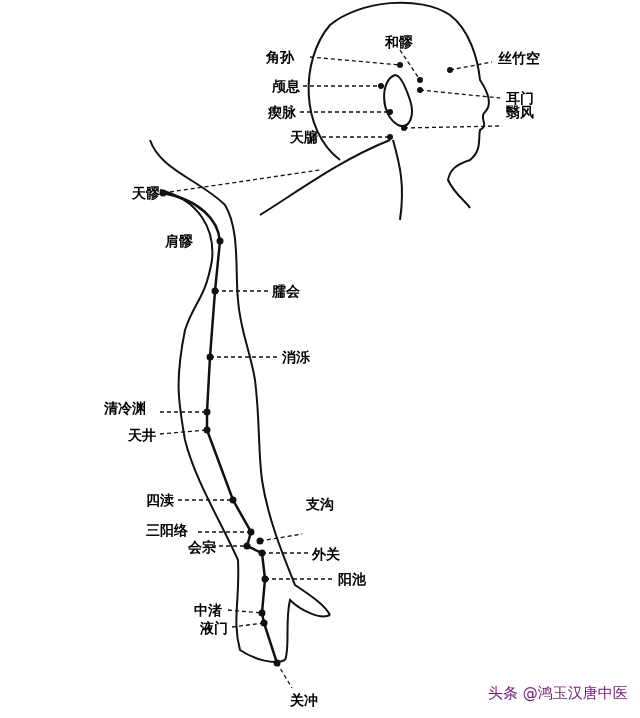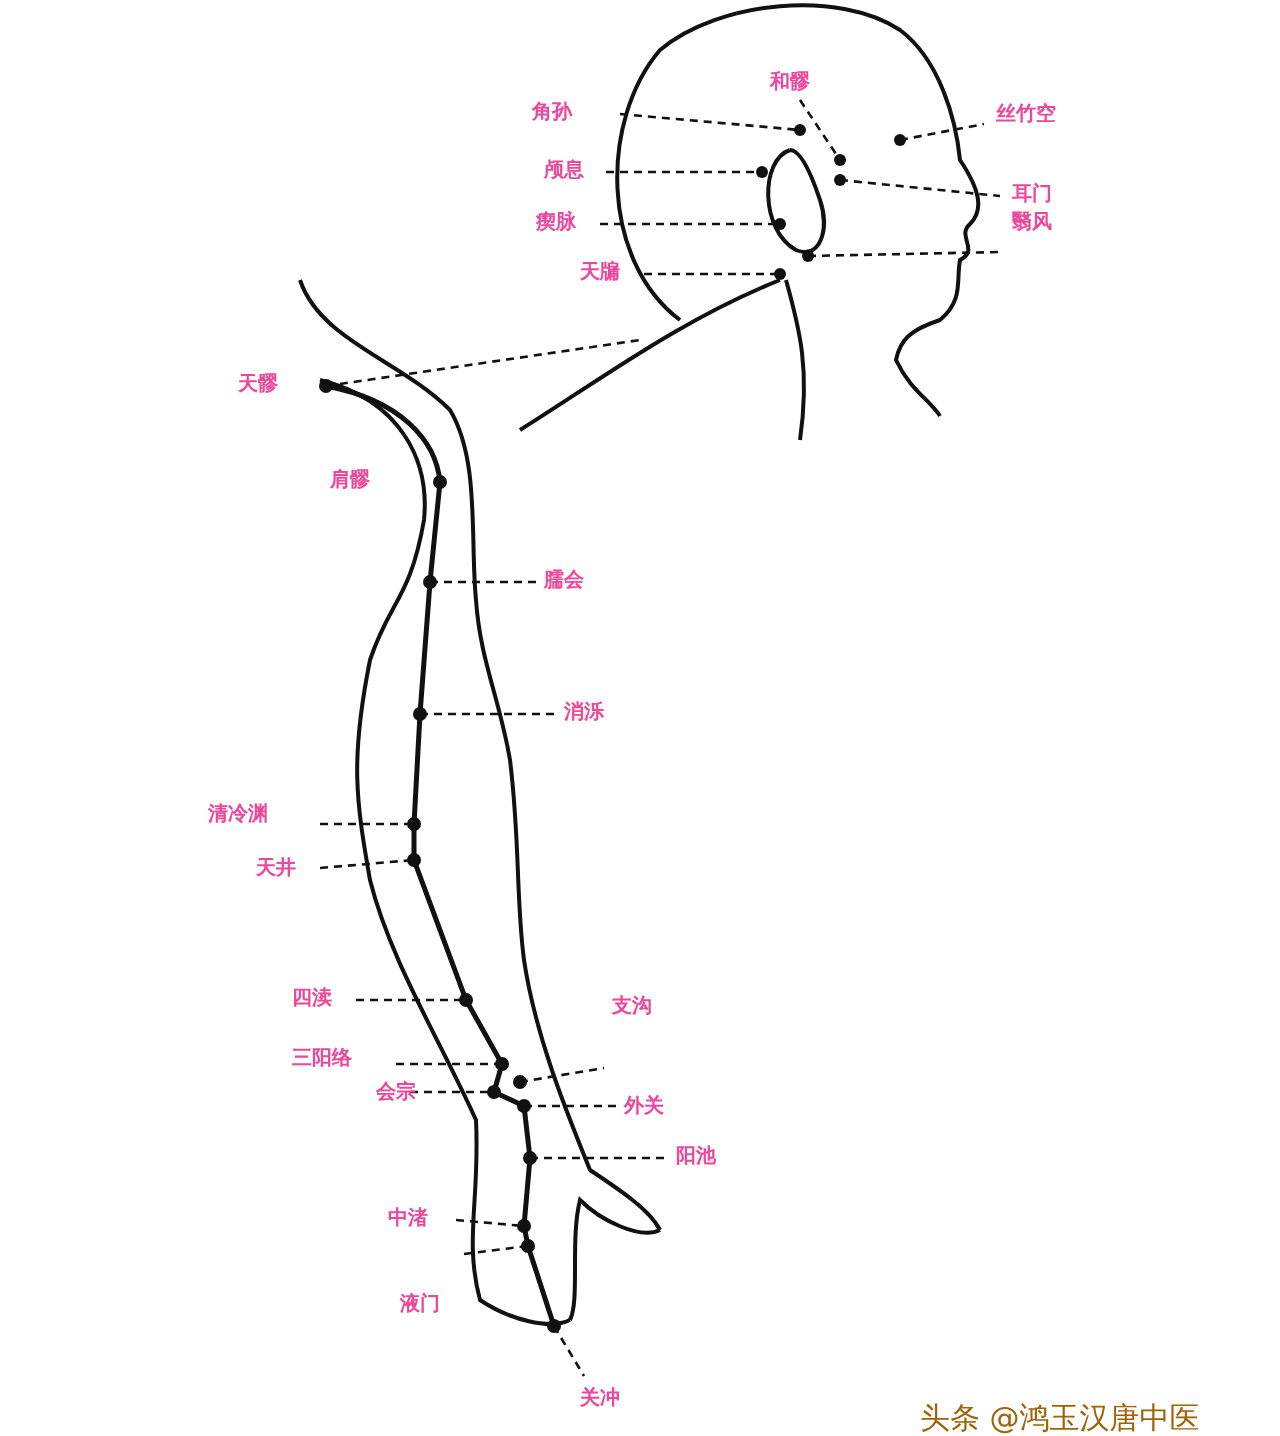--- a/index.html
+++ b/index.html
@@ -1,19 +1,19 @@
 <!DOCTYPE html>
 <html><head>
 <meta charset="utf-8">
 <style>
   html,body{margin:0;padding:0;background:#fff;}
   body{width:640px;height:718px;position:relative;overflow:hidden;font-family:"DejaVu Sans",sans-serif;}
   svg{position:absolute;left:0;top:0;}
-  .lbl{position:absolute;font-size:10px;font-weight:bold;color:#ec4899;white-space:nowrap;line-height:16px;}
-  .wm{position:absolute;left:460px;top:684px;font-size:15px;color:#a16207;white-space:nowrap;margin-top:16px;}
+  .lbl{position:absolute;font-size:14px;font-weight:bold;color:#000000;white-space:nowrap;line-height:16px;}
+  .wm{position:absolute;left:488px;top:684px;font-size:15px;color:#701a75;white-space:nowrap;}
 </style>
 </head>
 <body>
 
 <svg width="640" height="718" viewBox="0 0 640 718">
   <g fill="none" stroke="#111" stroke-width="2">
 
     <path d="M340 160 C300 130 300 60 330 25 C360 0 420 -5 450 15 C470 30 478 60 480 80 C490 95 492 105 485 112 C478 118 490 125 480 130 C478 140 482 150 470 160 C455 165 450 170 448 180 C455 195 465 200 470 208"></path>
     <path d="M393 140 C400 165 405 185 400 220"></path>
     <path d="M260 215 C300 190 340 160 390 140"></path>
@@ -79,29 +79,29 @@
 </svg>
 
 <div class="lbl" style="left:266px;top:49px">角孙</div>
 <div class="lbl" style="left:385px;top:34px">和髎</div>
 <div class="lbl" style="left:498px;top:50px">丝竹空</div>
 <div class="lbl" style="left:272px;top:78px">颅息</div>
 <div class="lbl" style="left:506px;top:90px">耳门</div>
 <div class="lbl" style="left:268px;top:104px">瘈脉</div>
 <div class="lbl" style="left:506px;top:104px">翳风</div>
 <div class="lbl" style="left:290px;top:129px">天牖</div>
-<div class="lbl" style="left:119px;top:185px">天髎</div>
+<div class="lbl" style="left:132px;top:185px">天髎</div>
 <div class="lbl" style="left:165px;top:233px">肩髎</div>
 <div class="lbl" style="left:272px;top:283px">臑会</div>
 <div class="lbl" style="left:282px;top:349px">消泺</div>
 <div class="lbl" style="left:104px;top:400px">清冷渊</div>
 <div class="lbl" style="left:128px;top:427px">天井</div>
 <div class="lbl" style="left:146px;top:492px">四渎</div>
 <div class="lbl" style="left:146px;top:522px">三阳络</div>
 <div class="lbl" style="left:306px;top:496px">支沟</div>
 <div class="lbl" style="left:188px;top:539px">会宗</div>
 <div class="lbl" style="left:312px;top:546px">外关</div>
 <div class="lbl" style="left:338px;top:571px">阳池</div>
 <div class="lbl" style="left:194px;top:602px">中渚</div>
-<div class="lbl" style="left:200px;top:645px">液门</div>
+<div class="lbl" style="left:200px;top:620px">液门</div>
 <div class="lbl" style="left:290px;top:692px">关冲</div>
 
 <div class="wm">头条 @鸿玉汉唐中医</div>
 
 </body></html>

